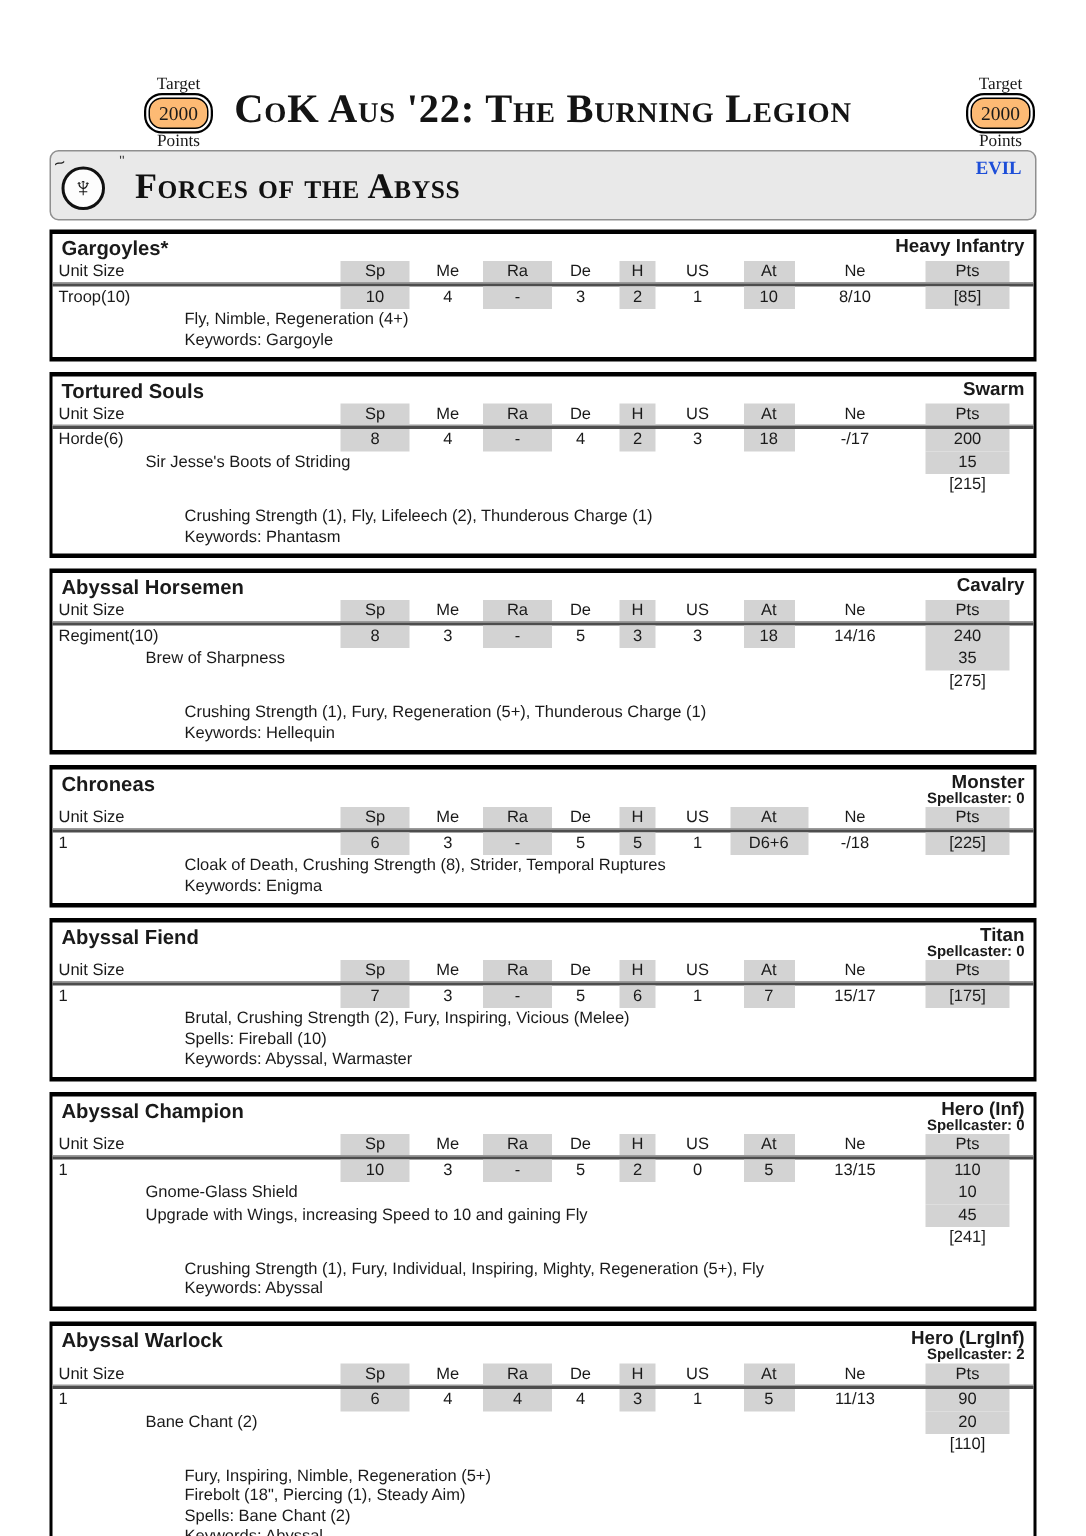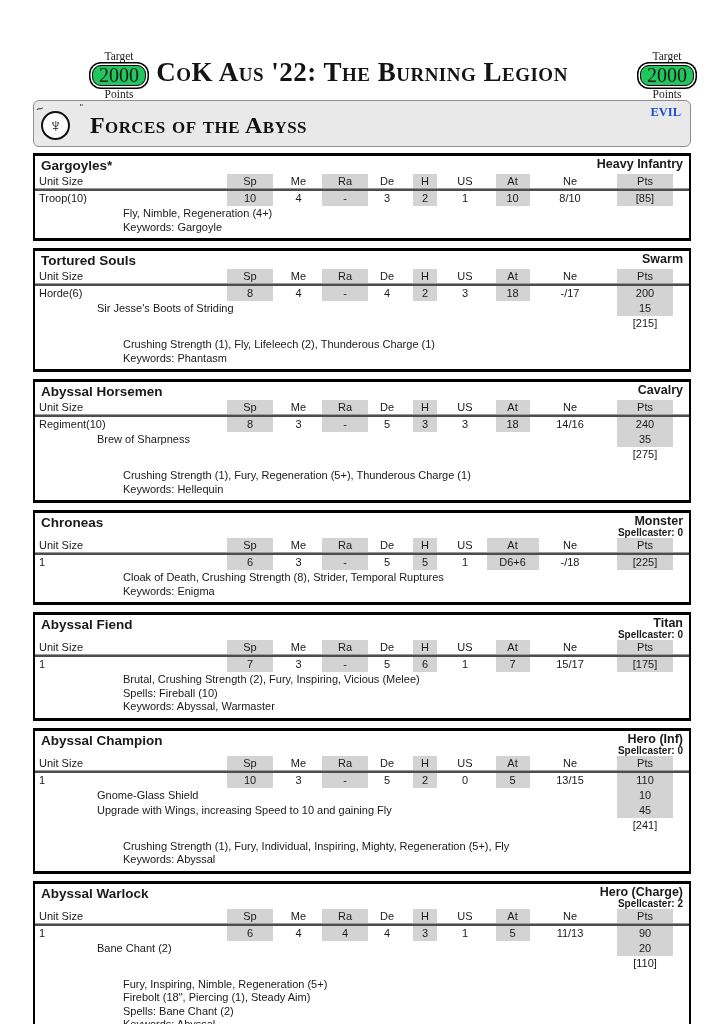--- a/index.html
+++ b/index.html
@@ -8,22 +8,22 @@
     position:relative; width:724px; height:1024px; background:#fff;
     font-family:"Liberation Sans", sans-serif; color:#1a1a1a; overflow:hidden;
   }
   
   .badge { position:absolute; width:54px; text-align:center; font-family:"Liberation Serif", serif; }
   .badge.left  { left:92px; top:50px; }
   .badge.right { left:640px; top:50px; }
   .badge .cap  { font-size:11.5px; line-height:13px; }
   .badge .pill {
     display:inline-block; margin:2px auto 2px; padding:0 6px;
-    font-size:20px; line-height:19px; border:1.5px solid #000; border-radius:9px;
-    box-shadow:0 0 0 1.5px #fff, 0 0 0 3px #000; background:#22c55e;
+    font-size:13px; line-height:19px; border:1.5px solid #000; border-radius:9px;
+    box-shadow:0 0 0 1.5px #fff, 0 0 0 3px #000; background:#fdba74;
   }
   
   .doc-title {
     position:absolute; left:0; right:0; top:57px; text-align:center;
     font-family:"Liberation Serif", serif; font-weight:bold; font-variant:small-caps;
     font-size:27px; letter-spacing:0.5px; color:#141414;
   }
   
   .army-bar {
     position:absolute; left:33px; top:100px; width:658px; height:47px;
@@ -359,21 +359,21 @@
       <div class="specials gap">
         <div>Crushing Strength (1), Fury, Individual, Inspiring, Mighty, Regeneration (5+), Fly</div>
         <div>Keywords: Abyssal</div>
       </div>
     </section>
 
     <section class="unit">
       <div class="unit-head">
         <span class="unit-name">Abyssal Warlock</span>
         <span class="unit-type-block">
-          <span class="unit-type">Hero (Charge)</span>
+          <span class="unit-type">Hero (LrgInf)</span>
           <span class="spellcaster">Spellcaster: 2</span>
         </span>
       </div>
       <div class="row hdr">
         <span class="lab">Unit Size</span>
         <span class="s-sp">Sp</span>
         <span>Me</span>
         <span class="s-ra">Ra</span>
         <span>De</span>
         <span class="s-h">H</span>

